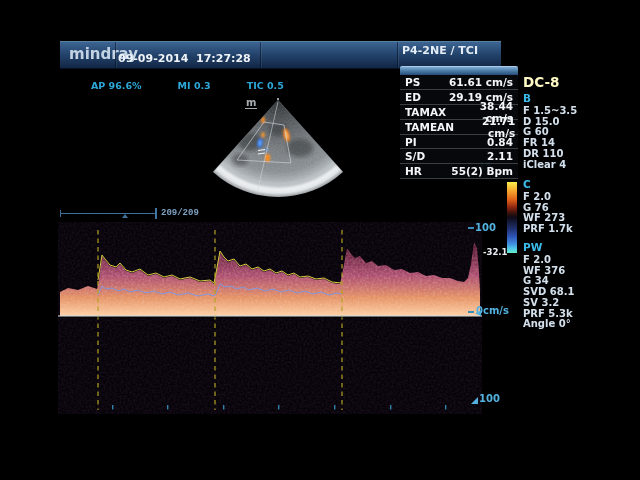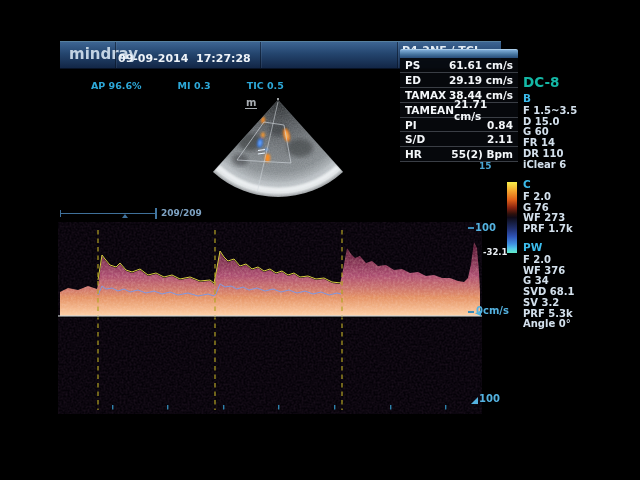--- a/index.html
+++ b/index.html
@@ -22,42 +22,42 @@
   .acoustic span{margin-right:7px;margin-left:29px;}
 
   
   .sector{left:200px;top:90px;width:170px;height:125px;}
   .m-marker{left:245px;top:98px;font-size:10px;font-weight:bold;color:#a8adb2;
     border-bottom:1px solid #a8adb2;line-height:10px;padding:0 1px;}
   .depth-tick{left:486px;width:5px;height:1px;background:#4898c4;}
   .depth-label{left:479px;top:161px;font-size:9px;font-weight:bold;color:#4aa6d4;}
 
   
-  .results{left:400px;top:49px;width:118px;}
+  .results{left:400px;top:66px;width:118px;}
   .rtitle{height:8px;border-radius:2px 2px 0 0;border-top:1px solid #a9cbe8;
     background:linear-gradient(180deg,#7fadd8 0%,#46759f 55%,#274b77 100%);}
   .rbody{background:rgba(6,9,13,.93);}
   .rrow{display:flex;justify-content:space-between;align-items:center;height:13.9px;
     padding:0 5px;border-bottom:1px solid #3a3e45;font-size:10.5px;font-weight:bold;color:#f4f7fa;}
-  .rrow .v{text-align:left;}
+  .rrow .v{text-align:right;margin-left:28px;}
 
   
   .cbar{left:507px;top:182px;width:10px;height:71px;
     background:linear-gradient(180deg,#f8ef4a 0%,#f5a82e 12%,#e06018 25%,#8a2410 36%,
       #2d100c 45%,#100a18 50%,#141a38 56%,#203070 66%,#2f55b8 77%,#3f8ee0 87%,#52c8e8 94%,#64eec8 100%);}
   .cbar-min{left:483px;top:247px;width:22px;text-align:right;font-size:8.5px;font-weight:bold;color:#e8edf2;}
 
   
-  .sb-model{left:523px;top:74px;font-size:13.5px;font-weight:bold;color:#14b8a6;}
+  .sb-model{left:523px;top:74px;font-size:13.5px;font-weight:bold;color:#fef9c3;}
   .sb-sec{left:523px;width:90px;}
   .sb-title{font-size:10.5px;font-weight:bold;color:#3cbcec;margin-bottom:2px;}
   .sb-item{font-size:10px;font-weight:bold;color:#d3e0ec;line-height:10.7px;}
 
   
-  .ruler{width:160px;height:14px;}
+  .ruler{width:160px;height:14px;font-family:Liberation Mono, monospace;}
   .ruler .line{position:absolute;left:0;top:5px;width:95px;height:1px;background:#3f709a;}
   .ruler .t-l{position:absolute;left:0;top:2px;width:1px;height:7px;background:#3f709a;}
   .ruler .t-r{position:absolute;left:95px;top:0;width:2px;height:11px;background:#41759f;}
   .ruler .ptr{position:absolute;left:62px;top:6px;width:0;height:0;
     border-left:3px solid transparent;border-right:3px solid transparent;border-bottom:4px solid #3f709a;}
   .ruler .lbl{position:absolute;left:101px;top:0;font-size:9px;font-weight:bold;color:#7ea2c2;}
 
   
   .vlabel{font-size:10px;font-weight:bold;color:#54b2e0;}
   .vtick{width:6px;height:2px;background:#3c8cb8;}
@@ -179,21 +179,21 @@
   <div class="abs cbar-min">-32.1</div>
 
   <div class="abs sb-model">DC-8</div>
   <div class="abs sb-sec" style="top:92px">
     <div class="sb-title">B</div>
     <div class="sb-item">F 1.5~3.5</div>
     <div class="sb-item">D 15.0</div>
     <div class="sb-item">G 60</div>
     <div class="sb-item">FR 14</div>
     <div class="sb-item">DR 110</div>
-    <div class="sb-item">iClear 6</div>
+    <div class="sb-item">iClear 4</div>
   </div>
   <div class="abs sb-sec" style="top:178px">
     <div class="sb-title">C</div>
     <div class="sb-item">F 2.0</div>
     <div class="sb-item">G 76</div>
     <div class="sb-item">WF 273</div>
     <div class="sb-item">PRF 1.7k</div>
   </div>
   <div class="abs sb-sec" style="top:241px">
     <div class="sb-title">PW</div>

